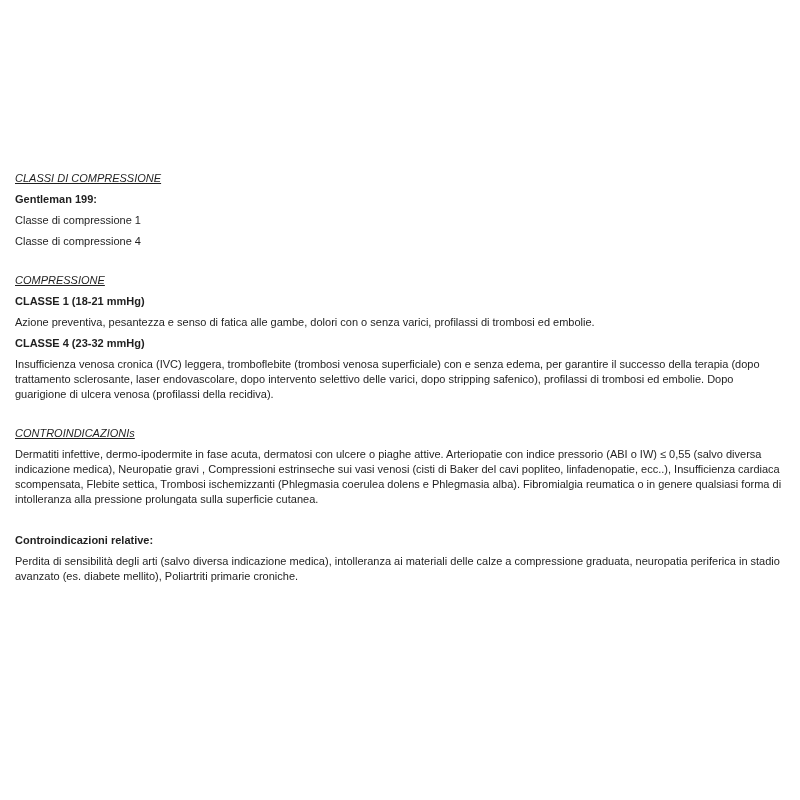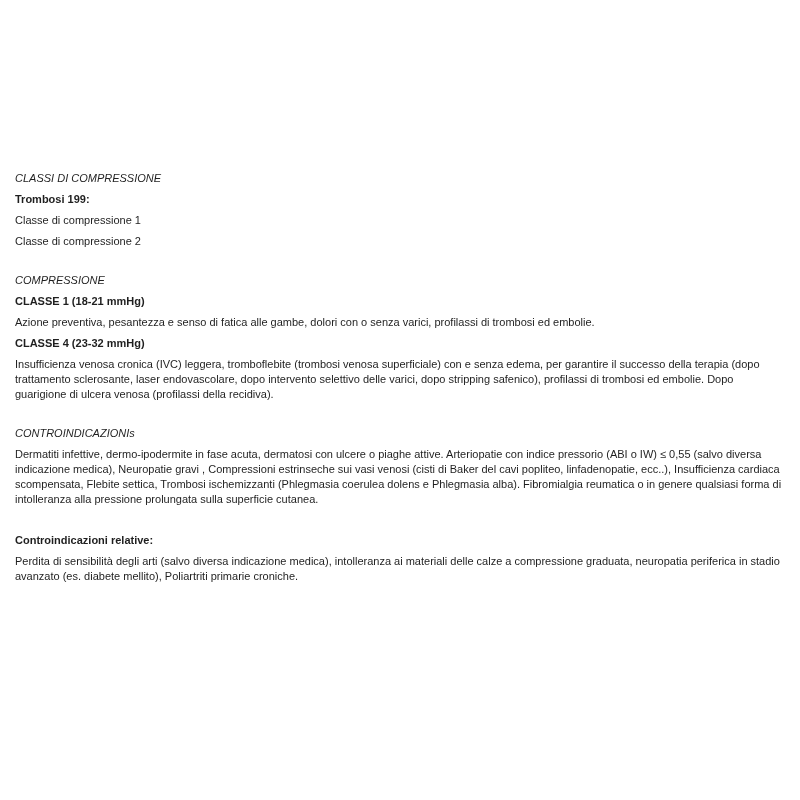--- a/index.html
+++ b/index.html
@@ -19,40 +19,41 @@
     padding: 171px 16px 0 15px;
   }
   .doc p {
     margin: 0 0 6px 0;
     font-size: 11px;
     line-height: 15px;
   }
   .h-italic {
     font-style: italic;
     margin-top: 24px !important;
+    text-decoration: underline;
   }
   .h-italic.first {
     margin-top: 0 !important;
   }
   .b {
     font-weight: 700;
   }
   .gap-top {
     margin-top: 26px !important;
   }
 </style>
 </head>
 <body>
 
 <div class="doc">
 
   <p class="h-italic first">CLASSI DI COMPRESSIONE</p>
-  <p class="b">Trombosi 199:</p>
+  <p class="b">Gentleman 199:</p>
   <p>Classe di compressione 1</p>
-  <p>Classe di compressione 2</p>
+  <p>Classe di compressione 4</p>
 
   <p class="h-italic">COMPRESSIONE</p>
   <p class="b">CLASSE 1 (18-21 mmHg)</p>
   <p>Azione preventiva, pesantezza e senso di fatica alle gambe, dolori con o senza varici, profilassi di trombosi ed embolie.</p>
   <p class="b">CLASSE 4 (23-32 mmHg)</p>
   <p>Insufficienza venosa cronica (IVC) leggera, tromboflebite (trombosi venosa superficiale) con e senza edema, per garantire il successo della terapia (dopo trattamento sclerosante, laser endovascolare, dopo intervento selettivo delle varici, dopo stripping safenico), profilassi di trombosi ed embolie. Dopo guarigione di ulcera venosa (profilassi della recidiva).</p>
 
   <p class="h-italic">CONTROINDICAZIONIs</p>
   <p>Dermatiti infettive, dermo-ipodermite in fase acuta, dermatosi con ulcere o piaghe attive. Arteriopatie con indice pressorio (ABI o IW) ≤ 0,55 (salvo diversa indicazione medica), Neuropatie gravi , Compressioni estrinseche sui vasi venosi (cisti di Baker del cavi popliteo, linfadenopatie, ecc..), Insufficienza cardiaca scompensata, Flebite settica, Trombosi ischemizzanti (Phlegmasia coerulea dolens e Phlegmasia alba). Fibromialgia reumatica o in genere qualsiasi forma di intolleranza alla pressione prolungata sulla superficie cutanea.</p>
   <p class="b gap-top">Controindicazioni relative:</p>

